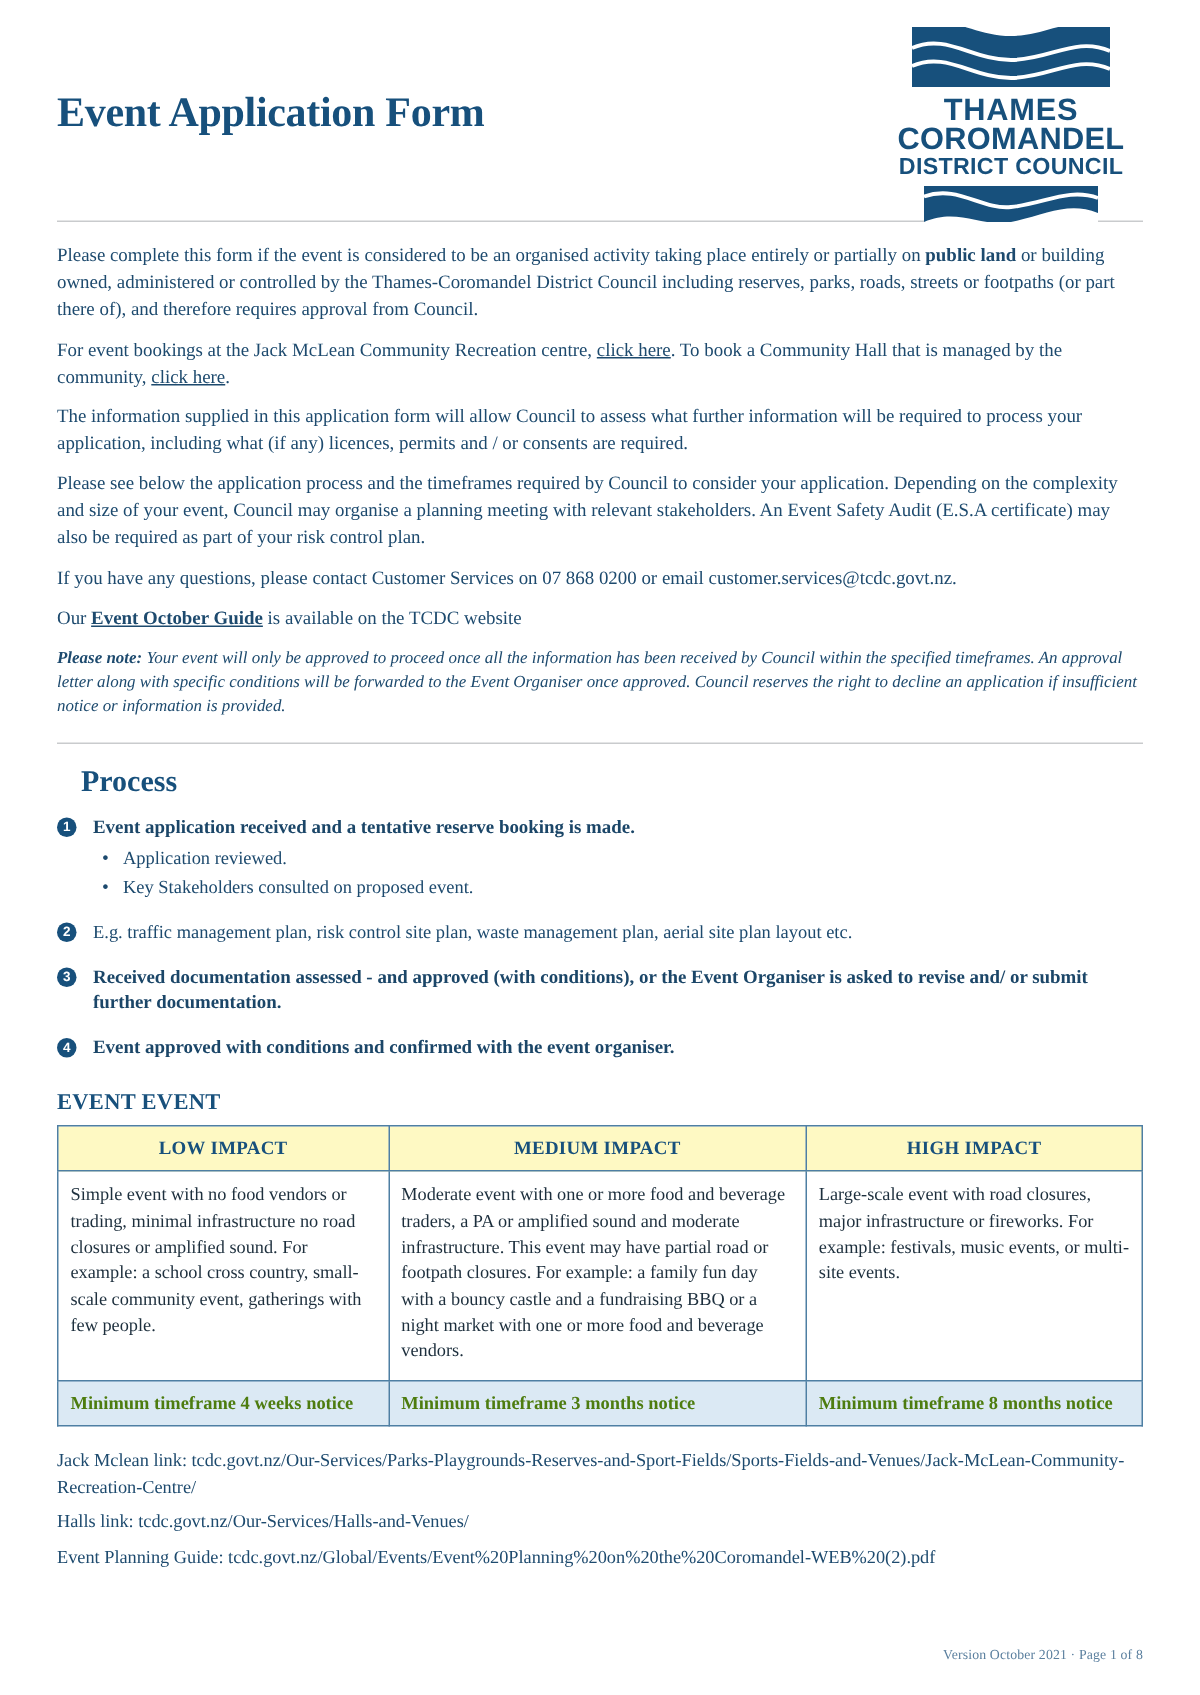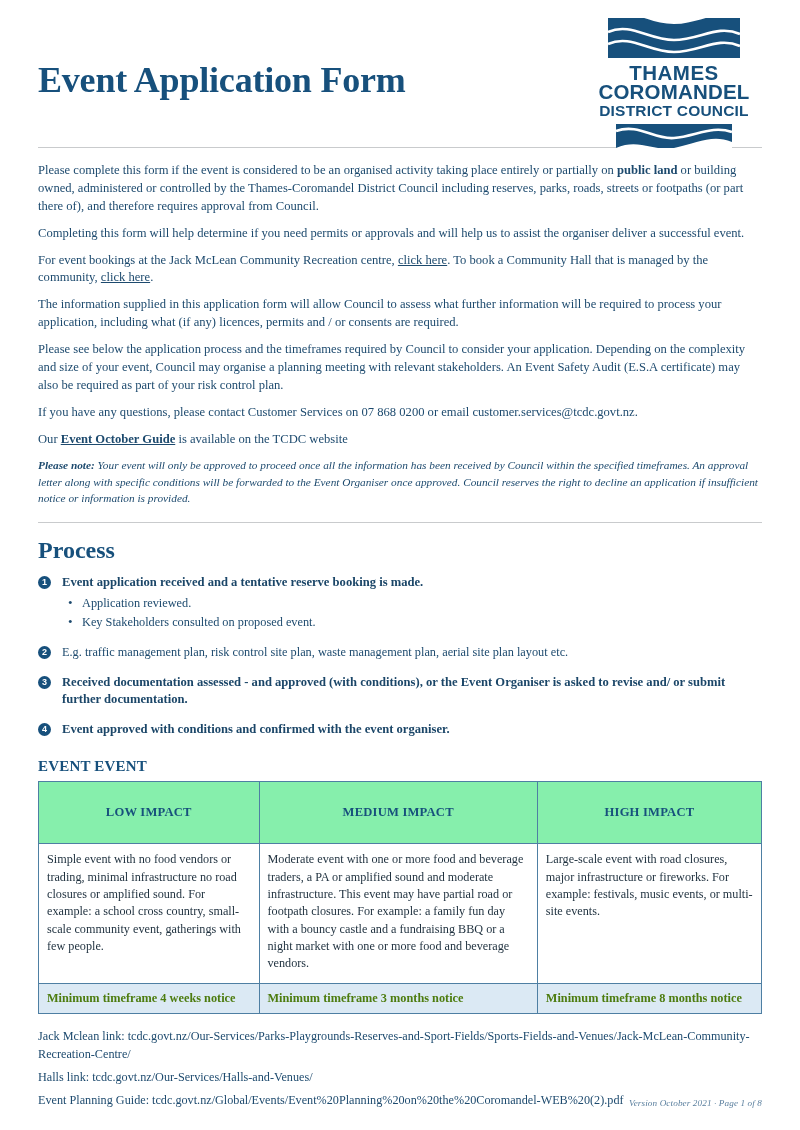--- a/index.html
+++ b/index.html
@@ -26,21 +26,21 @@
   .header {
     position: relative;
     height: 135px;
     padding-top: 28px;
     box-sizing: border-box;
   }
   .doc-title {
     position: absolute;
     left: 0;
     top: 62px;
-    font-size: 36px;
+    font-size: 28px;
     font-weight: bold;
     letter-spacing: -0.2px;
     color: #17507c;
     font-family: "Liberation Serif", "DejaVu Serif", serif;
     margin: 0;
     line-height: 1;
   }
   .logo {
     position: absolute;
     right: 0;
@@ -79,24 +79,24 @@
   .lnk.bold { font-weight: bold; }
   .note {
     font-style: italic;
     font-size: 11.3px;
     line-height: 1.44;
   }
   .note .nb { font-weight: bold; font-style: italic; }
 
   
   .section-head {
-    font-size: 24px;
+    font-size: 20px;
     font-weight: bold;
     color: #17507c;
-    margin: 14px 0 10px 0;
+    margin: 14px 0 10px 16px;
     font-family: "Liberation Serif", "DejaVu Serif", serif;
   }
   .steps { margin: 0; padding: 0; list-style: none; }
   .step { position: relative; padding-left: 24px; margin-bottom: 13px; }
   .step:last-child { margin-bottom: 0; }
   .num {
     position: absolute;
     left: 0;
     top: 2px;
     width: 13px;
@@ -154,26 +154,26 @@
   table.impact {
     width: 100%;
     border-collapse: collapse;
     table-layout: fixed;
   }
   table.impact th, table.impact td {
     border: 1px solid #4e7fa3;
     vertical-align: top;
   }
   table.impact th {
-    background: #86efac;
+    background: #fef9c3;
     text-align: center;
     font-size: 12.6px;
     font-weight: bold;
     color: #17507c;
-    padding: 23px 6px;
+    padding: 7px 6px;
     letter-spacing: 0.2px;
   }
   table.impact td.body-cell {
     padding: 7px 8px 10px 8px;
     font-size: 12.2px;
     line-height: 1.42;
     color: #1d2f3d;
     height: 110px;
   }
   table.impact td.tf {
@@ -197,21 +197,20 @@
   .links p { margin: 0 0 5px 0; }
   .links p:last-child { margin-bottom: 0; }
   .links .lbl { font-weight: normal; }
 
   
   .footer {
     position: absolute;
     right: 38px;
     bottom: 22px;
     font-size: 9.2px;
-    font-style: italic;
     color: #5a7f9e;
     letter-spacing: 0.1px;
   }
 </style>
 </head>
 <body>
 
 <div class="page">
 
   <div class="header">
@@ -232,21 +231,20 @@
       <path d="M30 138 C53 128, 68 142, 88 138 C112 133, 126 124, 146 132 L146 140 L30 140 Z" fill="#ffffff"></path>
       <path d="M30 121 C53 113, 68 130, 88 128 C110 126, 126 115, 146 122" fill="none" stroke="#ffffff" stroke-width="2.6"></path>
     </svg>
   </div>
 
   <hr class="rule">
 
   <div class="intro">
     <p><span>Please complete this form if the event is considered to be an organised activity taking place entirely or partially on </span><b>public land</b><span> or building owned, administered or controlled by the Thames-Coromandel District Council including reserves, parks, roads, streets or footpaths (or part there of), and therefore requires approval from Council.</span></p>
 
-    <p>Completing this form will help determine if you need permits or approvals and will help us to assist the organiser deliver a successful event.</p>
 
     <p><span>For event bookings at the Jack McLean Community Recreation centre, </span><a class="lnk">click here</a><span>. To book a Community Hall that is managed by the community, </span><a class="lnk">click here</a><span>.</span></p>
 
     <p>The information supplied in this application form will allow Council to assess what further information will be required to process your application, including what (if any) licences, permits and / or consents are required.</p>
 
     <p>Please see below the application process and the timeframes required by Council to consider your application. Depending on the complexity and size of your event, Council may organise a planning meeting with relevant stakeholders. An Event Safety Audit (E.S.A certificate) may also be required as part of your risk control plan.</p>
 
     <p>If you have any questions, please contact Customer Services on 07 868 0200 or email customer.services@tcdc.govt.nz.</p>
 
     <p><span>Our </span><a class="lnk bold">Event October Guide</a><span> is available on the TCDC website</span></p>

